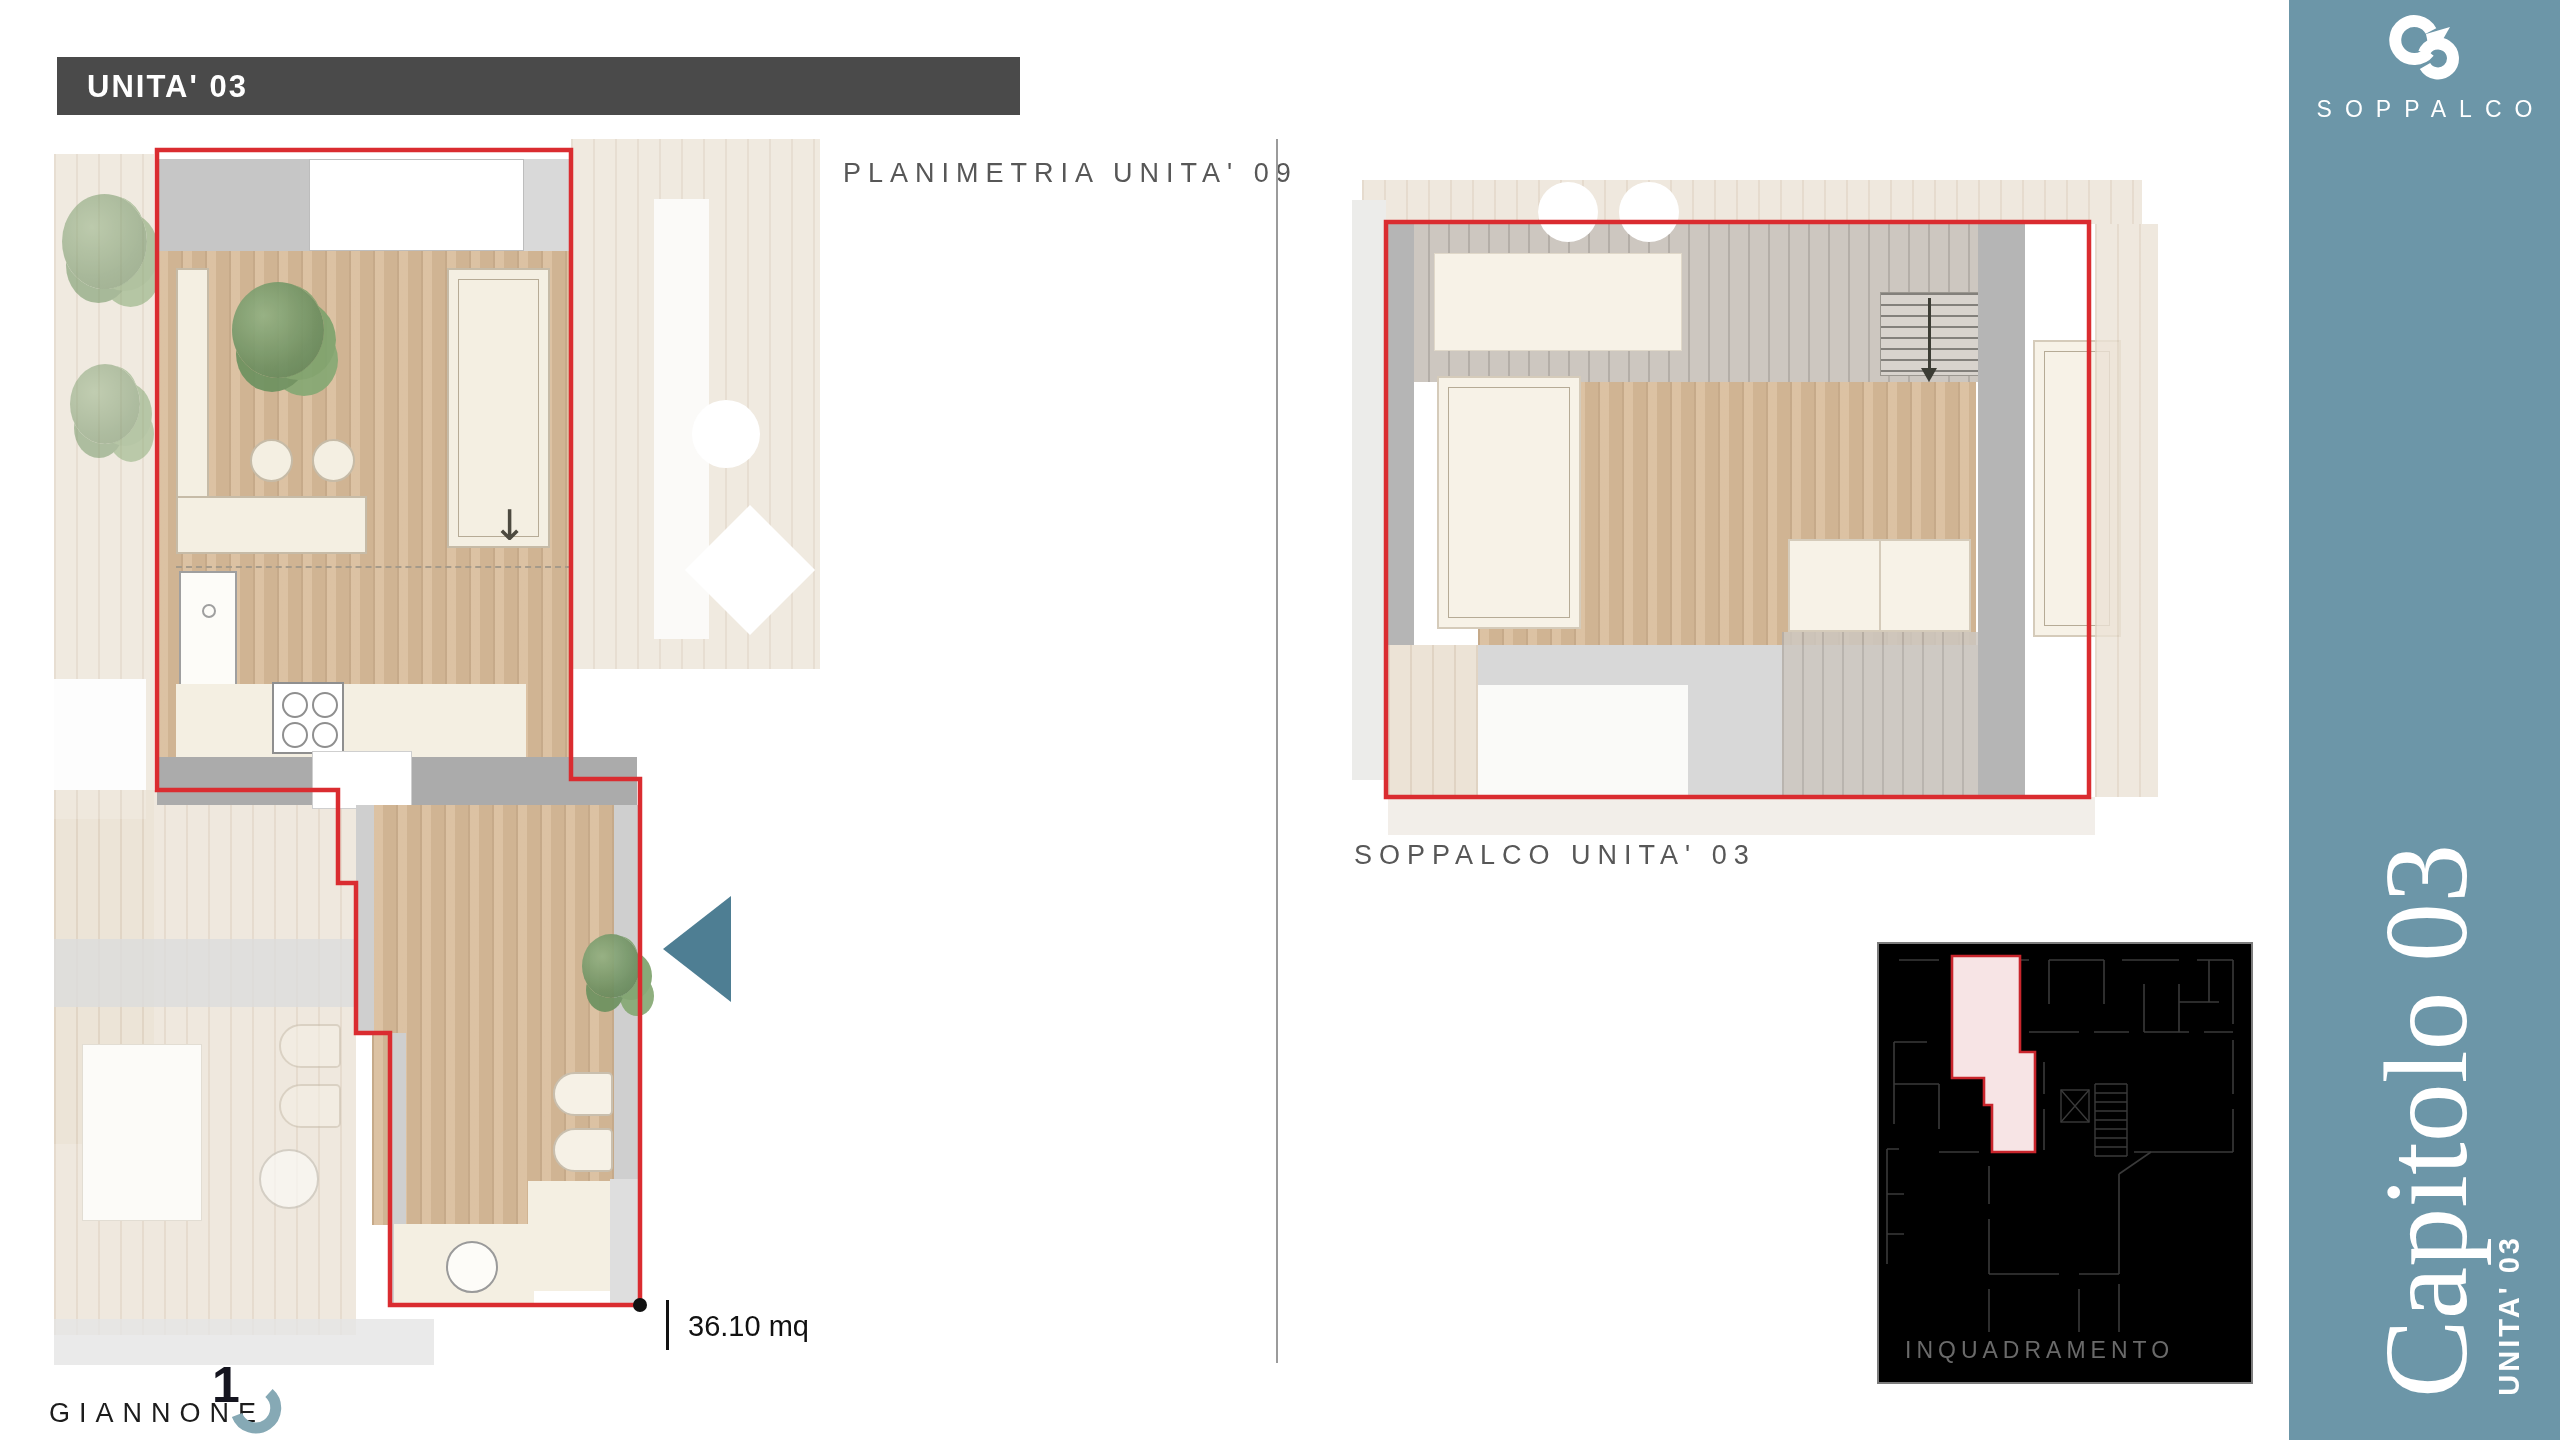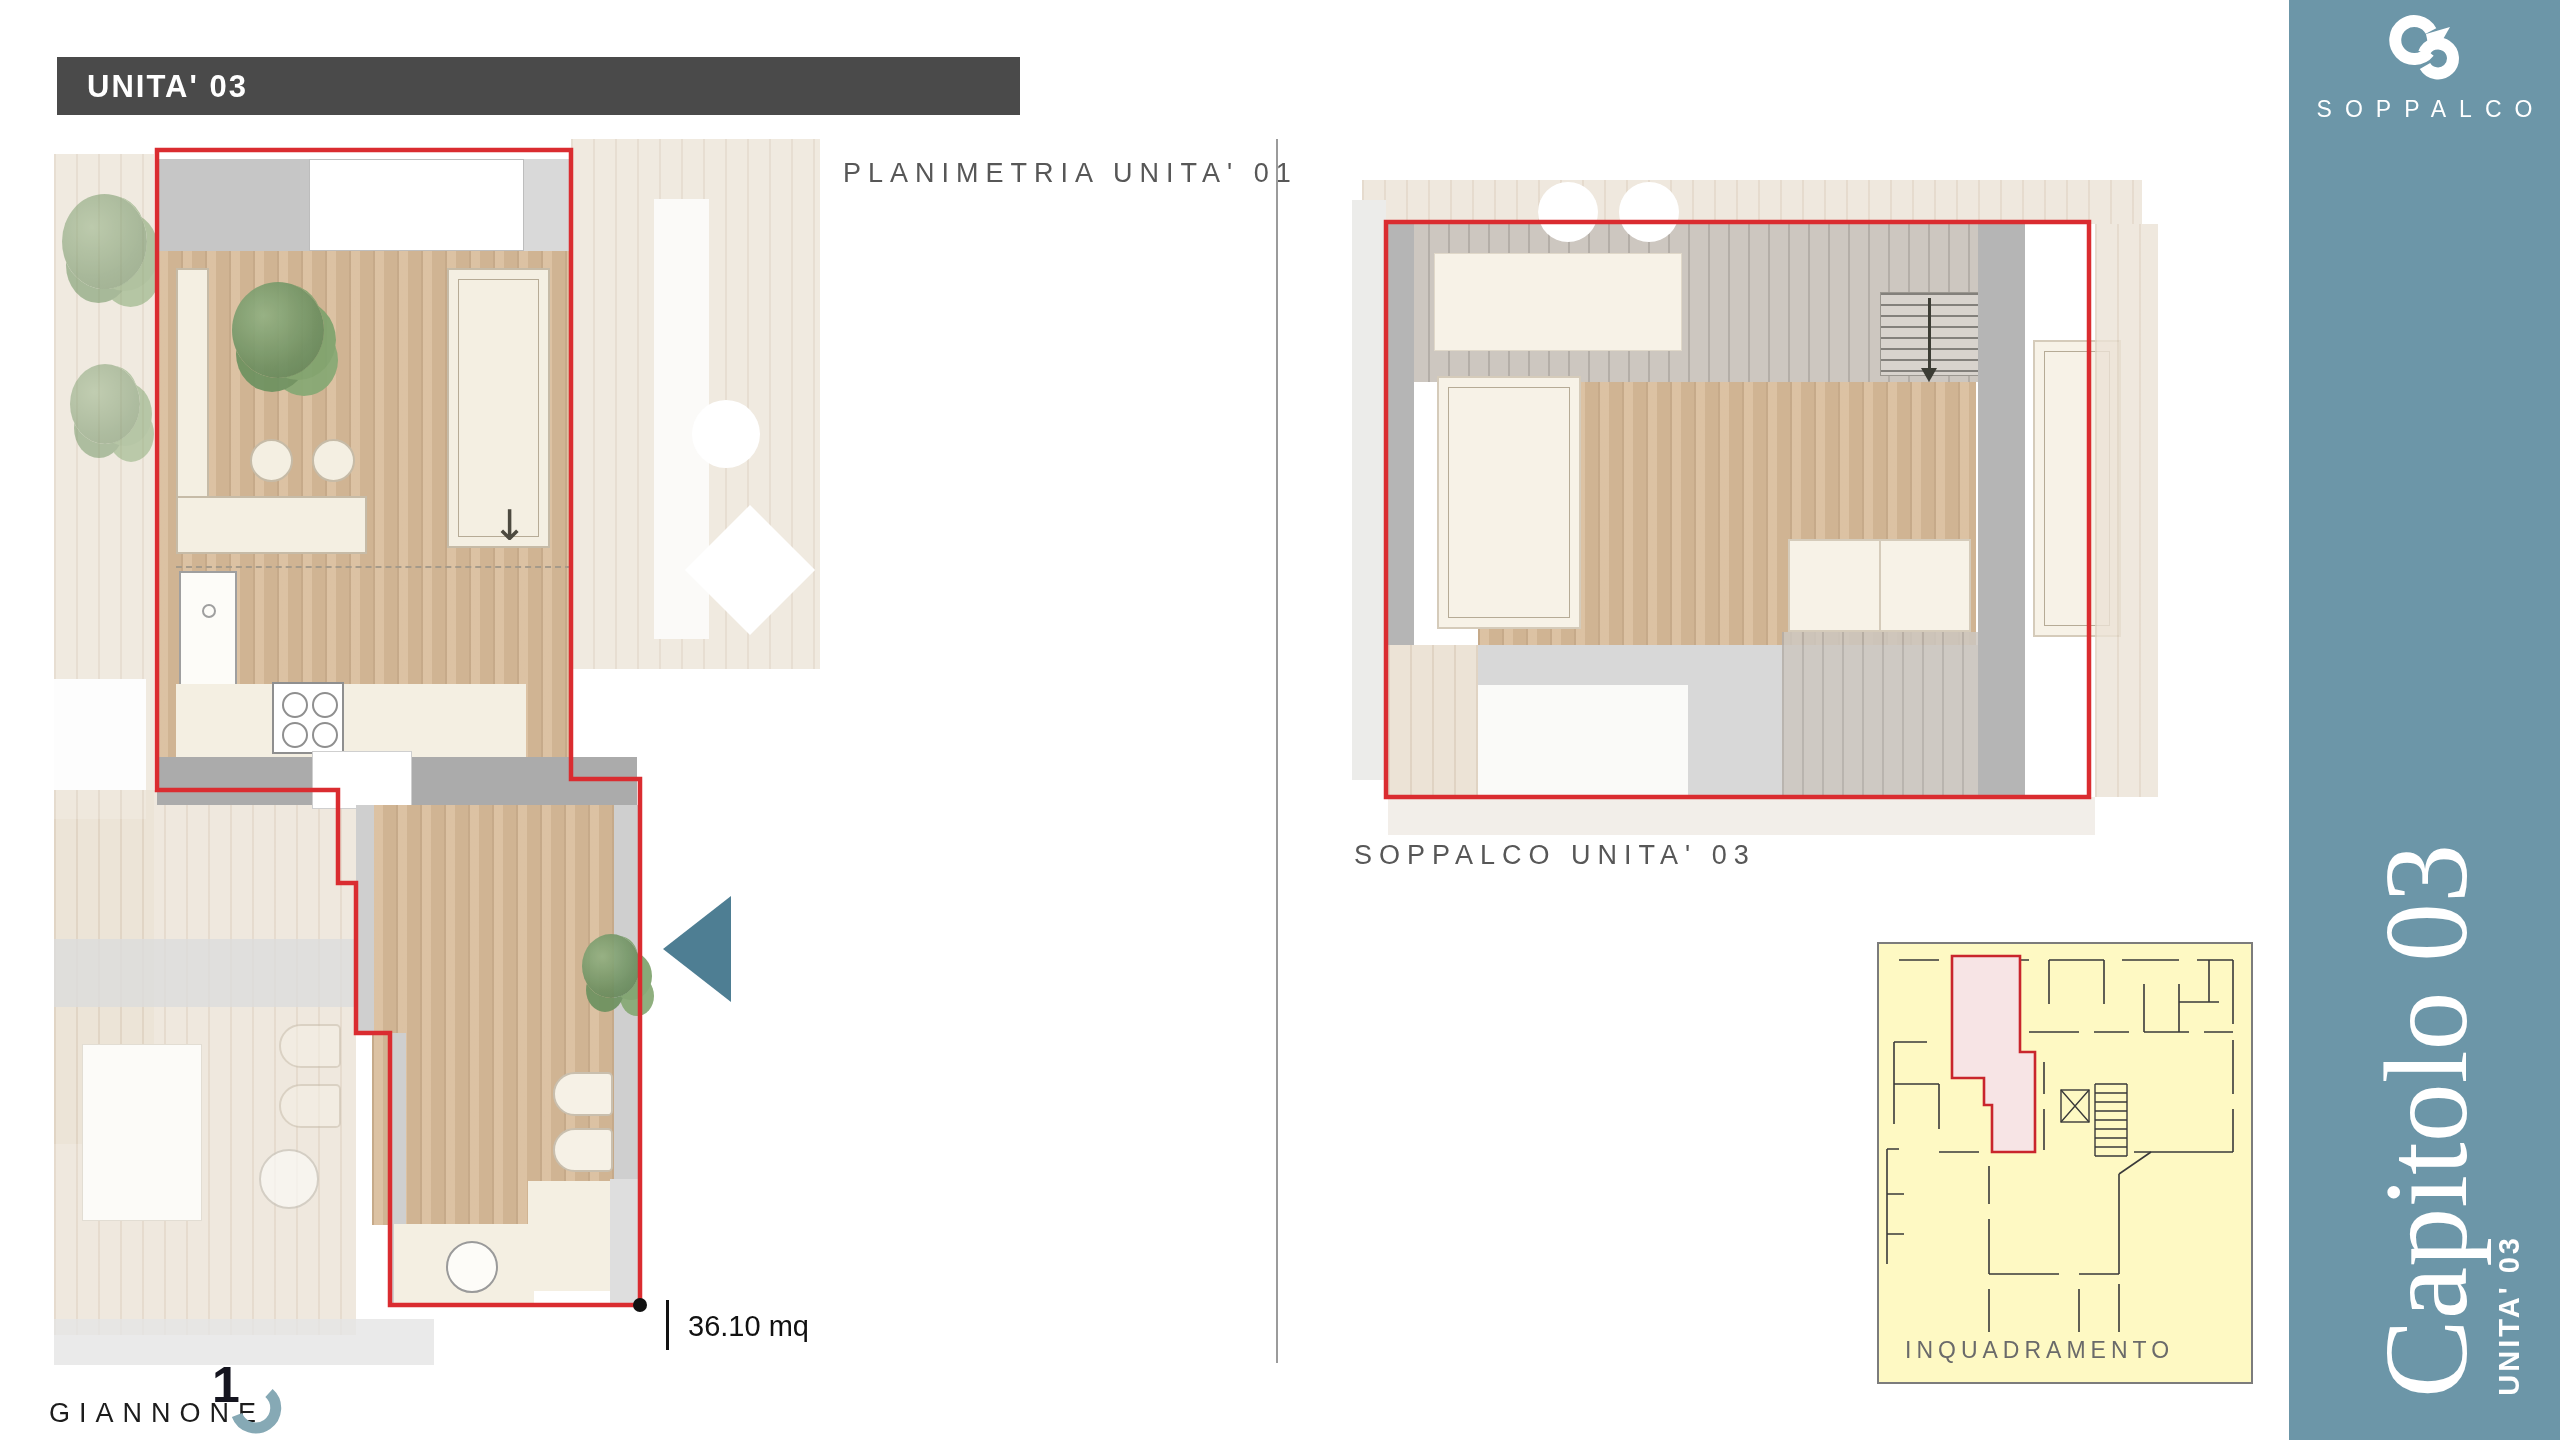--- a/index.html
+++ b/index.html
@@ -93,21 +93,21 @@
     <polygon points="103,11 517,11 517,640 586,640 586,1166 336,1166 336,894 302,894 302,744 284,744 284,651 103,651" fill="none" stroke="#da2c30" stroke-width="4.5"></polygon>
     <circle cx="586" cy="1166" r="7" fill="#111111"></circle>
   </svg>
 </div>
 
 <div class="abs" style="left:666px;top:1300px;width:3px;height:50px;background:#111;"></div>
 <div class="abs" style="left:688px;top:1310px;font-size:29px;color:#111;">36.10 mq</div>
 
 <div class="abs" style="left:663px;top:896px;width:0;height:0;border-top:53px solid transparent;border-bottom:53px solid transparent;border-right:68px solid #4e7e93;"></div>
 
-<div class="abs label" style="left:843px;top:158px;">PLANIMETRIA UNITA' 01</div>
+<div class="abs label" style="left:843px;top:158px;">PLANIMETRIA UNITA' 09</div>
 <div class="abs" style="left:1276px;top:139px;width:2px;height:1224px;background:#9b9b9b;"></div>
 
 <div class="abs" style="left:1352px;top:180px;width:806px;height:655px;">
   <div class="abs woodF" style="left:10px;top:0;width:780px;height:44px;opacity:.8;"></div>
   <div class="abs" style="left:0;top:20px;width:34px;height:580px;background:#ececea;"></div>
   <div class="abs woodG" style="left:36px;top:44px;width:637px;height:158px;"></div>
   <div class="abs" style="left:186px;top:2px;width:60px;height:60px;border-radius:50%;background:#ffffff;"></div>
   <div class="abs" style="left:267px;top:2px;width:60px;height:60px;border-radius:50%;background:#ffffff;"></div>
   <div class="abs wall" style="left:36px;top:44px;width:26px;height:573px;"></div>
   <div class="abs cream2" style="left:82px;top:73px;width:248px;height:98px;border:1px solid #e0d8c9;"></div>
@@ -131,21 +131,21 @@
   <div class="abs woodF" style="left:743px;top:44px;width:63px;height:573px;opacity:.8;"></div>
   <div class="abs" style="left:36px;top:617px;width:707px;height:38px;background:#efeae3;opacity:.8;"></div>
 
   <svg class="abs" width="806" height="655" viewBox="0 0 806 655" style="left:0;top:0;pointer-events:none;">
     <rect x="34" y="42" width="703" height="575" fill="none" stroke="#da2c30" stroke-width="4.5"></rect>
   </svg>
 </div>
 
 <div class="abs label" style="left:1354px;top:840px;text-align:right;">SOPPALCO UNITA' 03</div>
 
-<div class="abs" style="left:1877px;top:942px;width:376px;height:442px;background:#fef9c3;border:2.5px solid #7c7c7c;box-sizing:border-box;">
+<div class="abs" style="left:1877px;top:942px;width:376px;height:442px;background:#000000;border:2.5px solid #7c7c7c;box-sizing:border-box;">
   <svg width="371" height="390" viewBox="0 0 371 390">
     <g stroke="#3a3a3a" stroke-width="1.6" fill="none">
       <path d="M20,16 H60 M78,16 H150 M170,16 H225 M243,16 H300 M318,16 H354"></path>
       <path d="M354,16 V80 M354,96 V150 M330,16 V58 M300,58 H340"></path>
       <path d="M150,88 H200 M215,88 H250 M265,88 H310 M325,88 H354"></path>
       <path d="M170,16 V60 M225,16 V60 M265,40 V88 M300,40 V88"></path>
       <path d="M15,98 H48 M15,140 H60 M15,98 V180 M60,140 V185"></path>
       <path d="M8,205 H20 M8,205 V320 M8,250 H25 M8,290 H25"></path>
       <path d="M165,118 V150 M165,165 V206 M60,208 H100 M115,208 H150"></path>
       <path d="M110,222 V260 M110,275 V330 M110,330 H180 M200,330 H240"></path>

